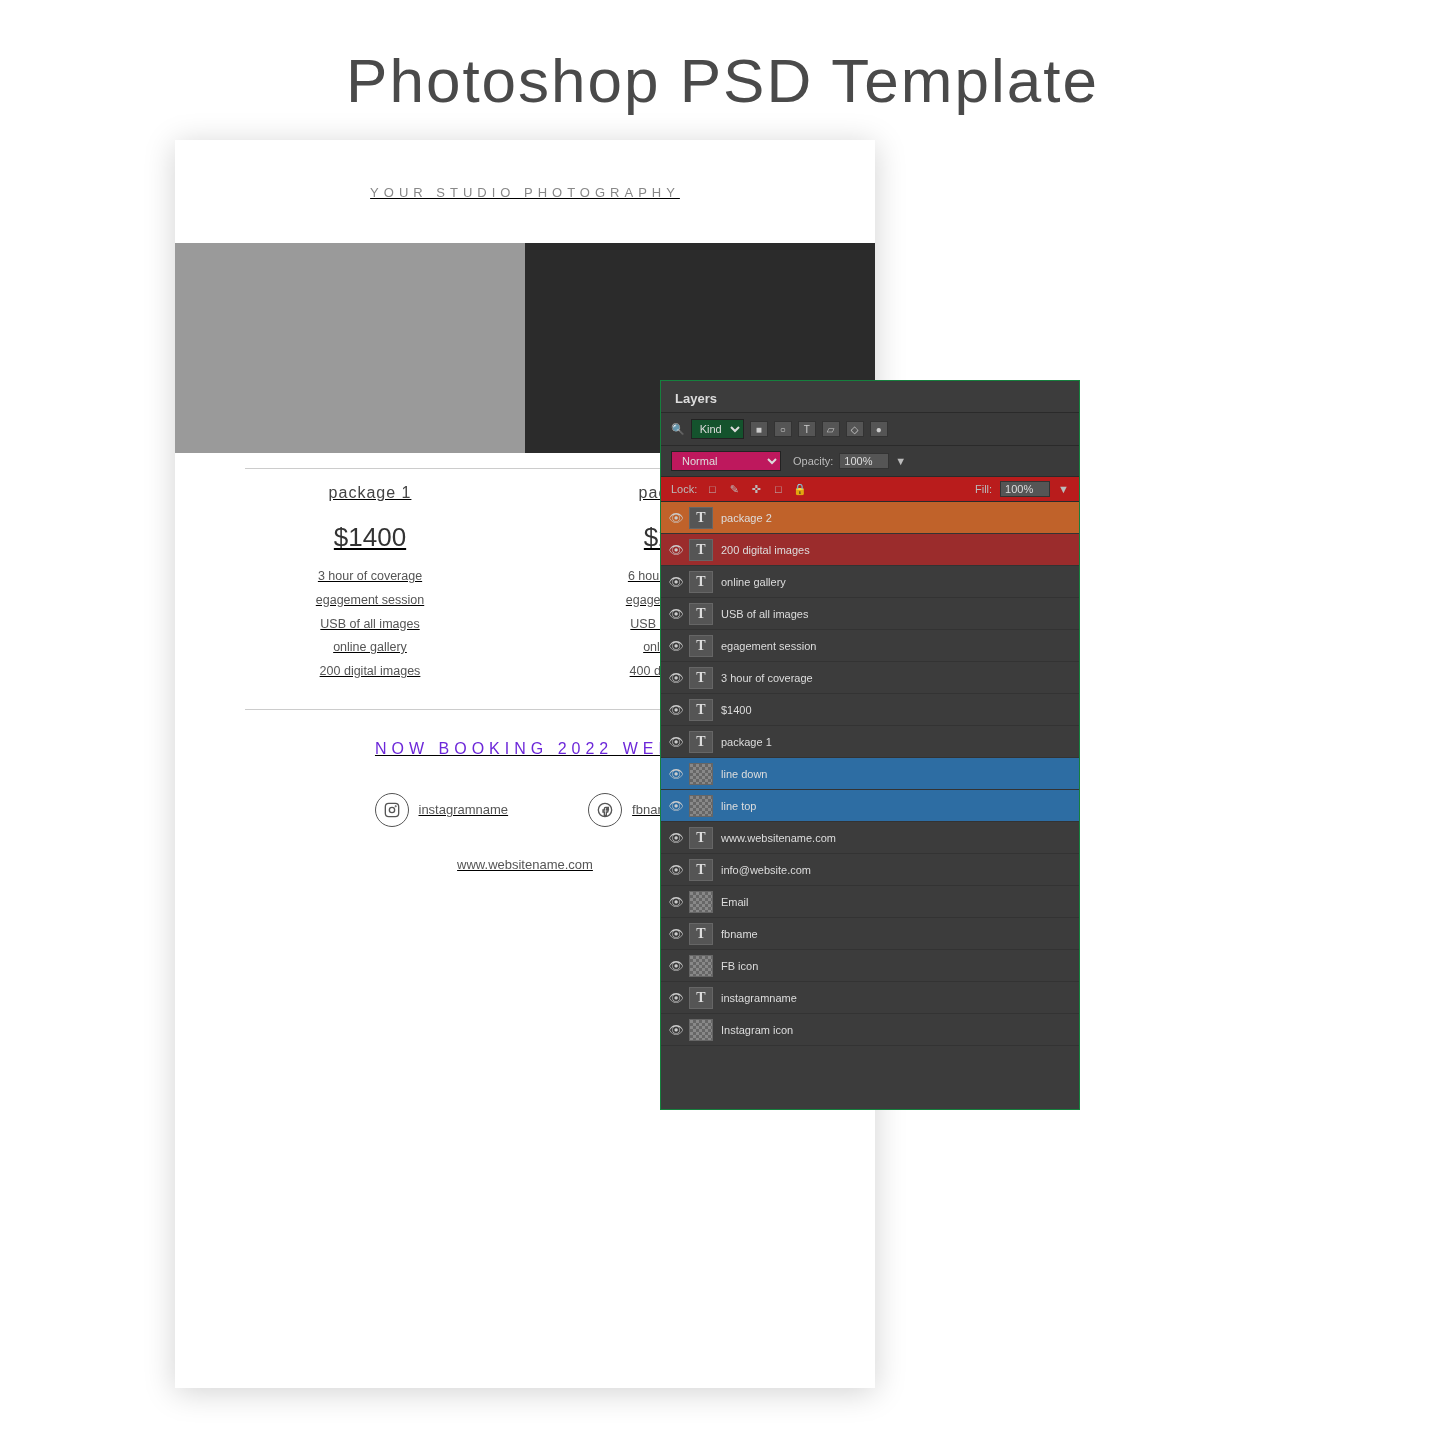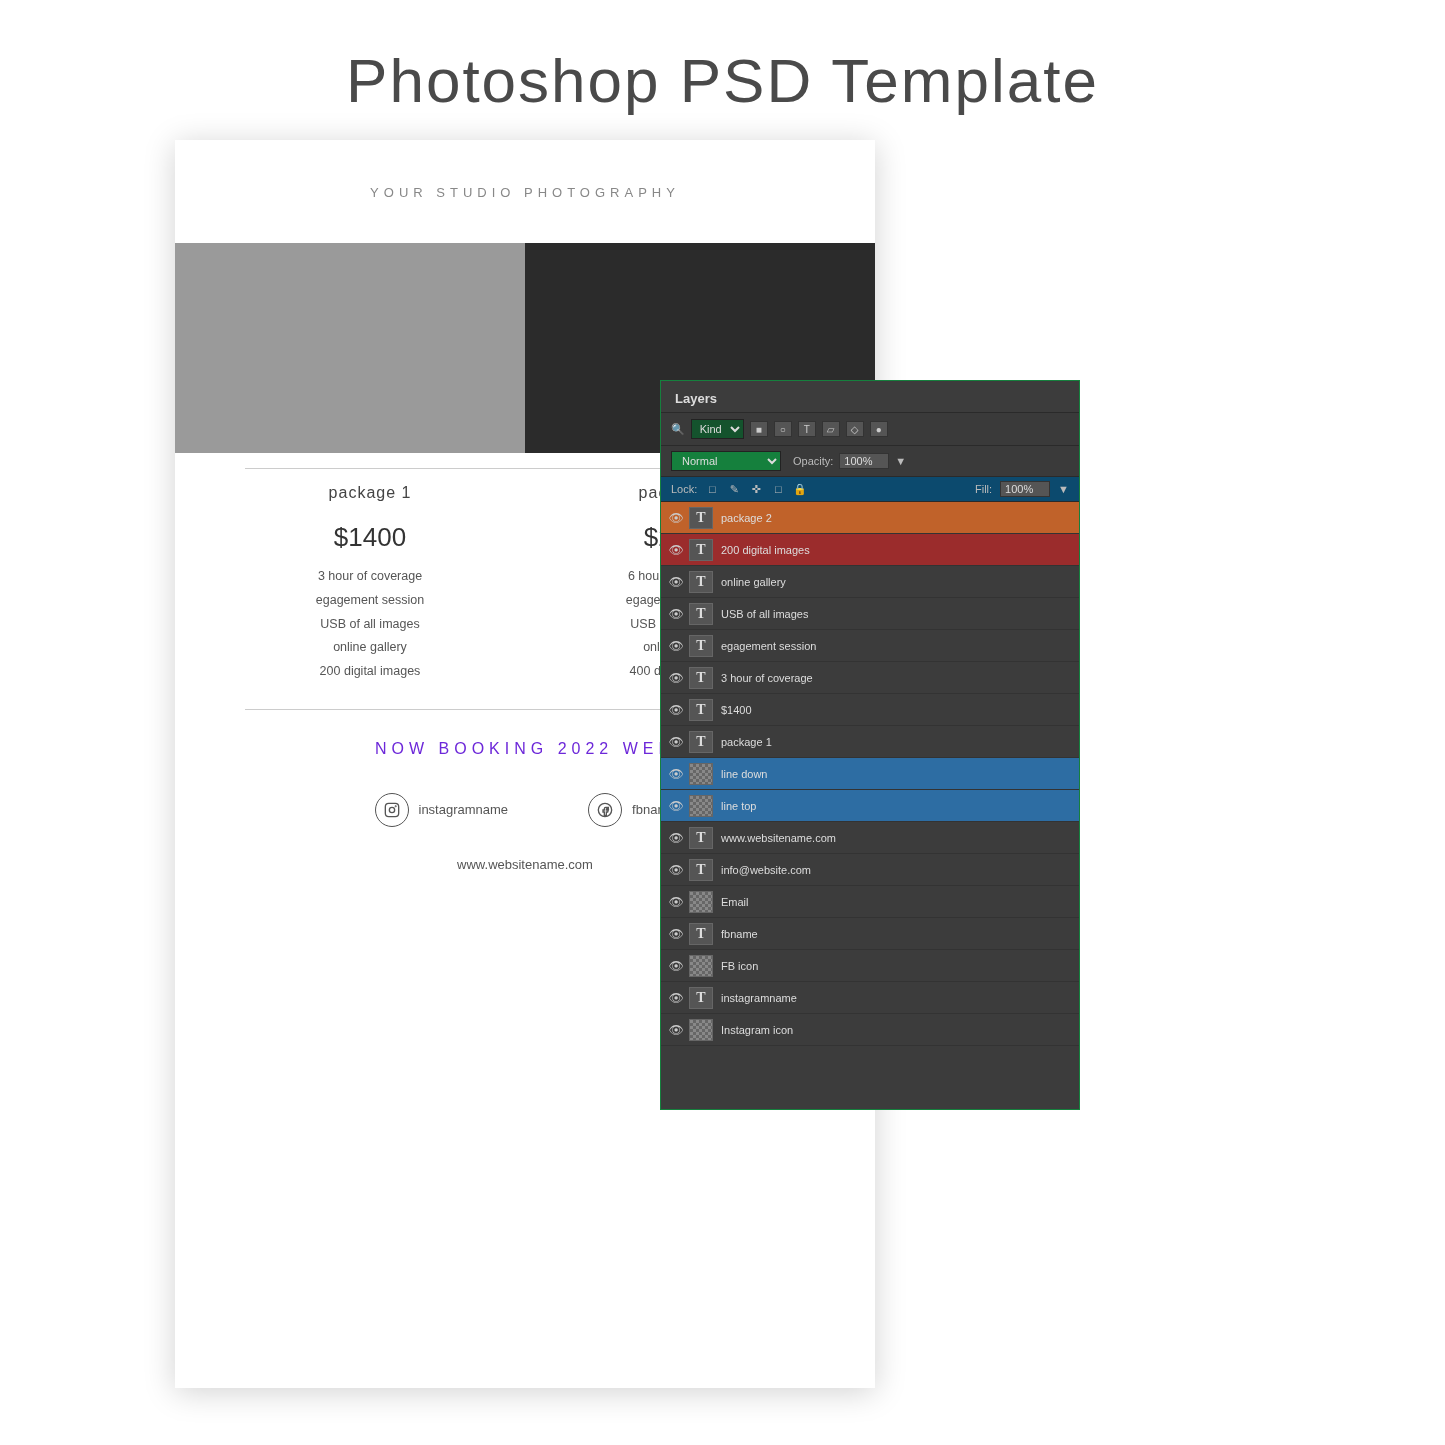--- a/index.html
+++ b/index.html
@@ -55,20 +55,21 @@
     
     .pricing-card {
       position: absolute;
       top: 140px;
       left: 175px;
       width: 700px;
       height: 1248px;
       background: #ffffff;
       box-shadow: 0 4px 30px rgba(0,0,0,0.18);
       overflow: hidden;
+      text-decoration: underline;
     }
 
     
     .pricing-header {
       text-align: center;
       padding: 45px 20px 20px;
     }
     .pricing-studio-name {
       font-family: 'Arial', sans-serif;
       font-size: 13px;
@@ -258,21 +259,21 @@
 
     .layers-mode-bar {
       background: #3a3a3a;
       padding: 5px 10px;
       display: flex;
       align-items: center;
       gap: 6px;
       border-bottom: 1px solid #2a2a2a;
     }
     .layers-mode-select {
-      background: #15803d;
+      background: #be185d;
       border: 1px solid #222;
       color: #ddd;
       font-size: 11px;
       padding: 2px 6px;
       width: 110px;
       outline: none;
     }
     .layers-opacity-label {
       color: #bbb;
       font-size: 11px;
@@ -281,21 +282,21 @@
     .layers-opacity-value {
       color: #ddd;
       font-size: 11px;
       background: #555;
       border: 1px solid #333;
       padding: 1px 4px;
       width: 45px;
     }
 
     .layers-lock-bar {
-      background: #0c4a6e;
+      background: #b91c1c;
       padding: 4px 10px;
       display: flex;
       align-items: center;
       gap: 8px;
       border-bottom: 1px solid #2a2a2a;
       font-size: 11px;
       color: #bbb;
     }
     .lock-icon {
       width: 14px;

